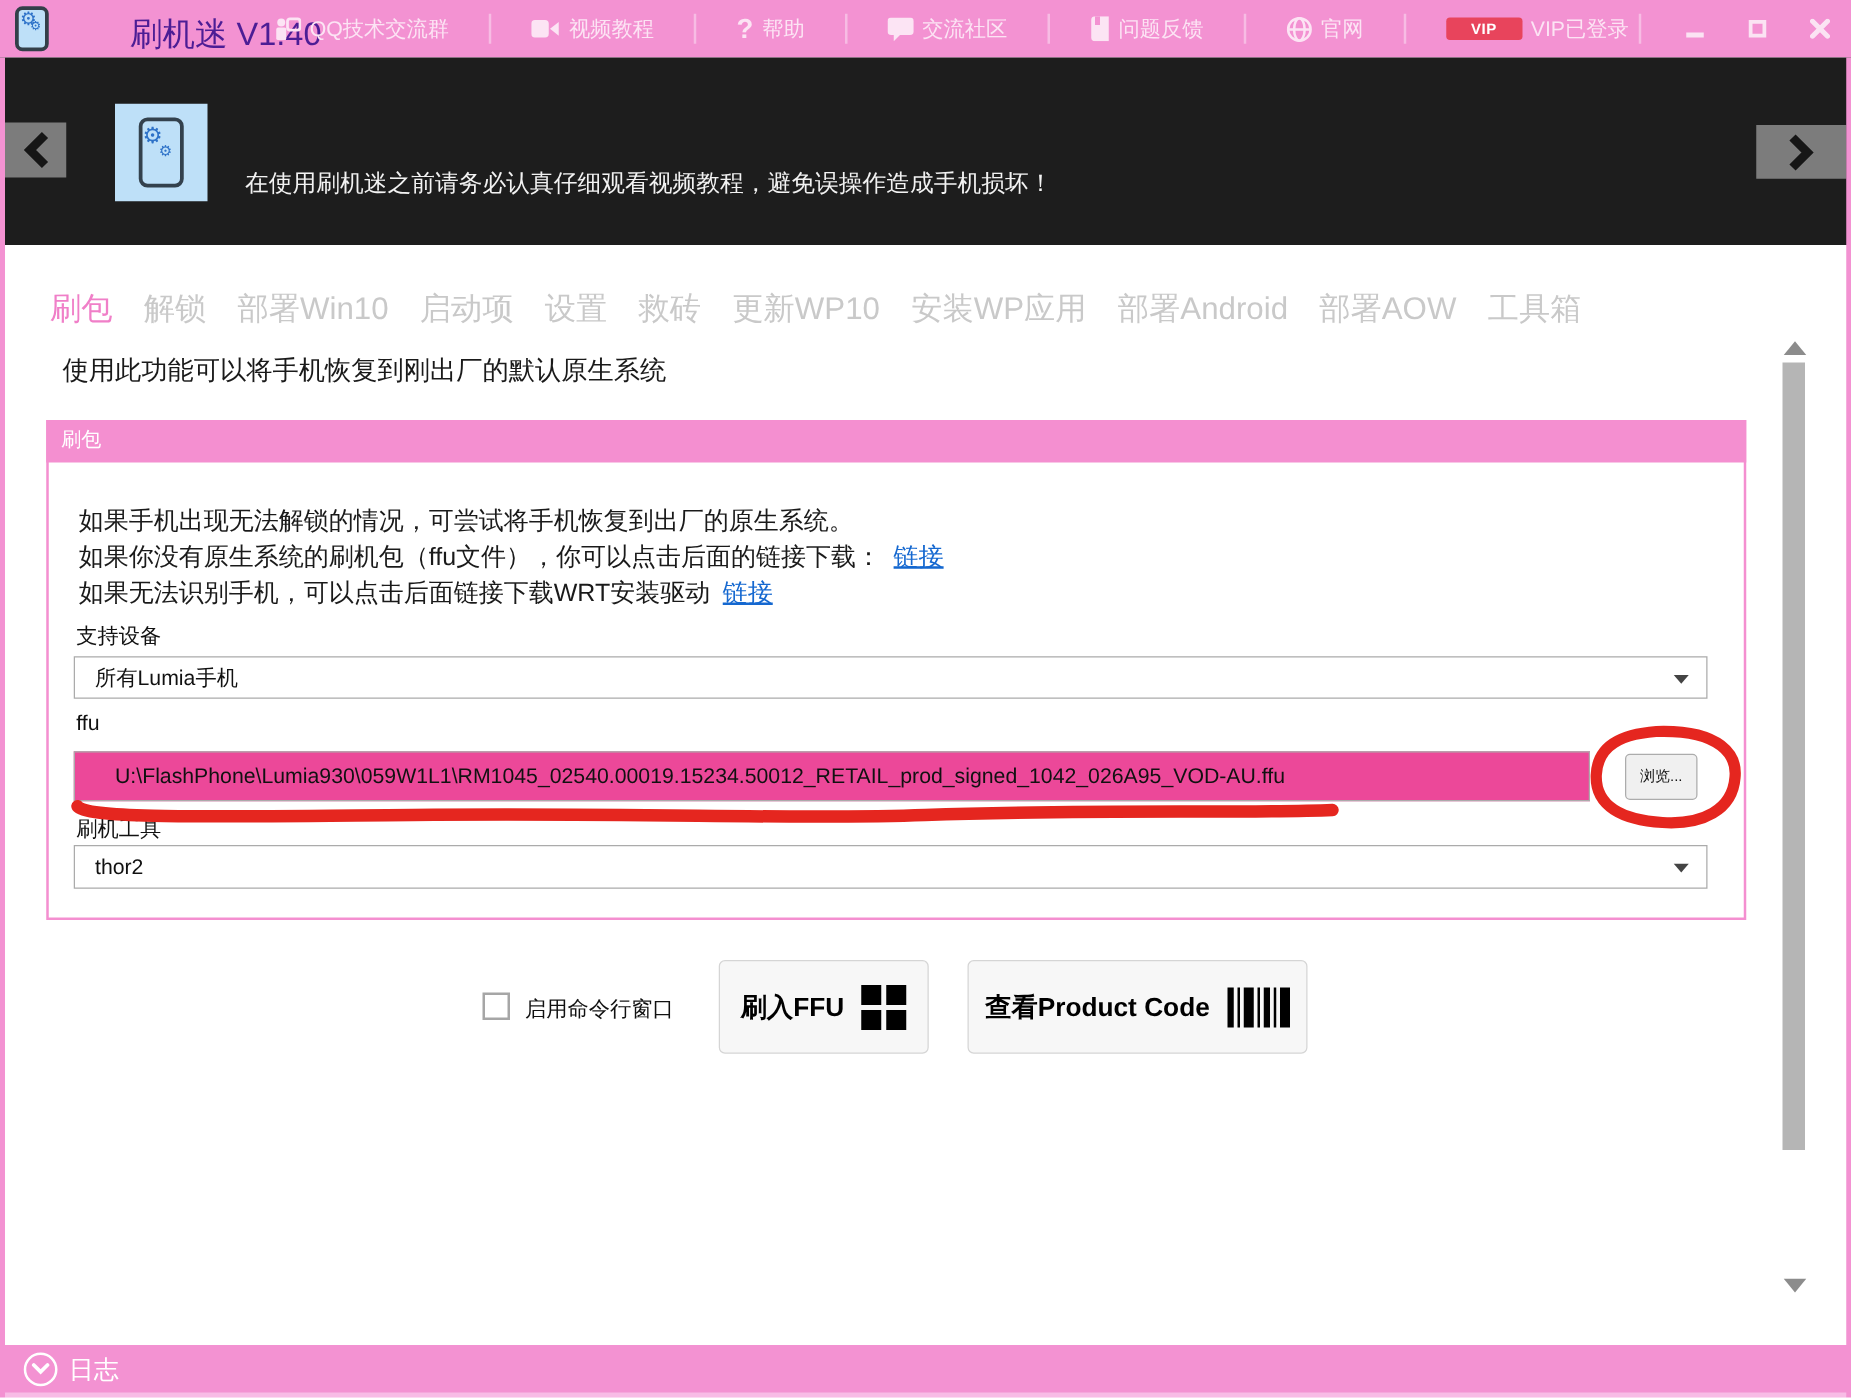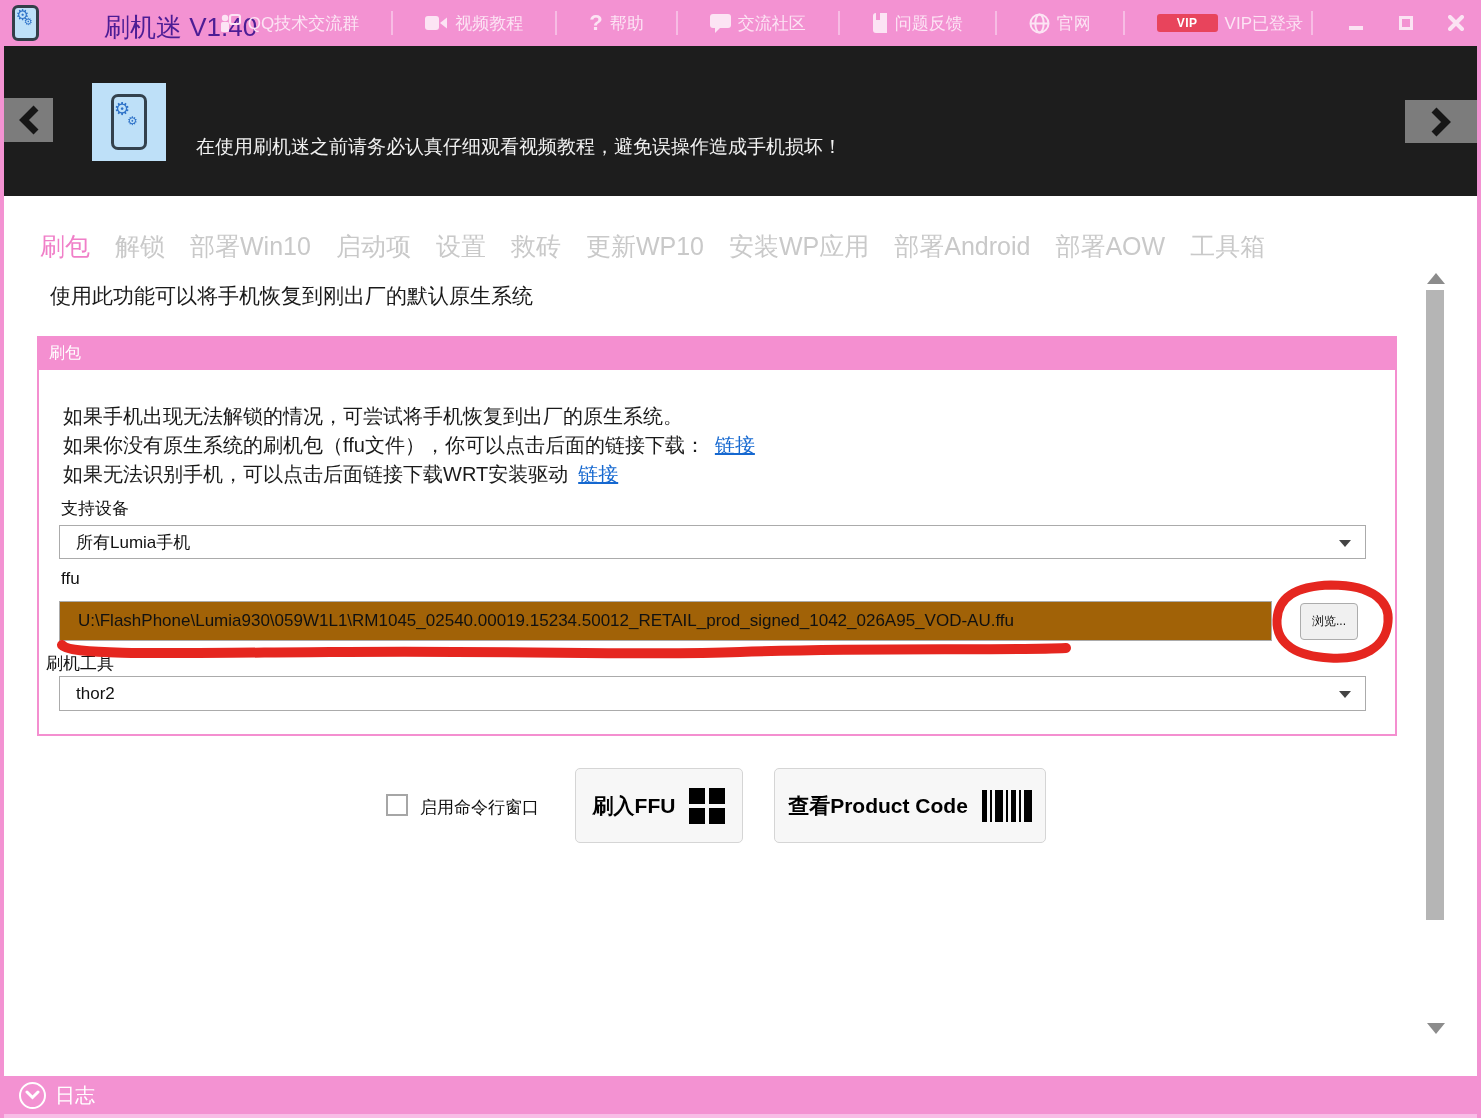--- a/index.html
+++ b/index.html
@@ -49,26 +49,26 @@
   .groupbox { position:absolute; left:37px; top:336px; width:1360px; height:400px; border:2px solid #F48FD0; background:#fff; }
   .gb-header { position:absolute; left:37px; top:336px; width:1360px; height:34px; background:#F48FD0; color:#fff; font-size:16px; line-height:34px; padding-left:12px; }
   .gb-line { position:absolute; font-size:20px; color:#1A1A1A; white-space:nowrap; }
   .gb-l1 { left:63px; top:403px; }
   .gb-l2 { left:63px; top:432px; }
   .gb-l3 { left:63px; top:461px; }
   .gb-link { color:#1568D0; text-decoration:underline; cursor:pointer; margin-left:10px; }
   .fld-label { position:absolute; font-size:17px; color:#111; }
   .lab-device { left:61px; top:497px; }
   .lab-ffu { left:61px; top:569px; }
-  .lab-tool { left:46px; top:652px; }
+  .lab-tool { left:61px; top:652px; }
   .dropdown { position:absolute; left:59px; width:1307px; height:34px; border:1px solid #ABABAB; background:#fff; font-size:17px; color:#111; display:flex; align-items:center; padding-left:16px; cursor:pointer; }
   .dd-1 { top:525px; }
   .dd-2 { top:676px; height:35px; }
   .dd-arrow { position:absolute; right:14px; top:14px; width:0; height:0; border-left:6px solid transparent; border-right:6px solid transparent; border-top:7px solid #444; }
-  .text-input { position:absolute; left:59px; top:601px; width:1213px; height:40px; border:1px solid #ABABAB; background:#a16207; font-size:17px; color:#111; display:flex; align-items:center; padding-left:18px; white-space:nowrap; overflow:hidden; }
+  .text-input { position:absolute; left:59px; top:601px; width:1213px; height:40px; border:1px solid #ABABAB; background:#ec4899; font-size:17px; color:#111; display:flex; align-items:center; padding-left:32px; white-space:nowrap; overflow:hidden; }
   .browse-btn { position:absolute; left:1300px; top:603px; width:58px; height:37px; background:#F0F0F0; border:1px solid #ACACAC; border-radius:4px; font-size:12px; color:#111; display:flex; align-items:center; justify-content:center; cursor:pointer; }
 
   .checkbox { position:absolute; left:386px; top:794px; width:22px; height:22px; border:2px solid #A6A6A6; background:#fff; cursor:pointer; }
   .cb-label { position:absolute; left:420px; top:796px; font-size:17px; color:#111; }
   .action-btn { position:absolute; background:#F7F7F7; border:1px solid #D5D5D5; border-radius:5px; display:flex; align-items:center; justify-content:center; gap:14px; font-size:21px; font-weight:bold; color:#000; cursor:pointer; }
   .btn-flash { left:575px; top:768px; width:168px; height:75px; }
   .btn-pcode { left:774px; top:768px; width:272px; height:75px; }
   .win-logo { display:grid; grid-template-columns:16px 16px; grid-template-rows:16px 16px; gap:4px; }
   .win-logo span { background:#000; }
   .barcode { display:flex; align-items:center; gap:3px; height:32px; }

